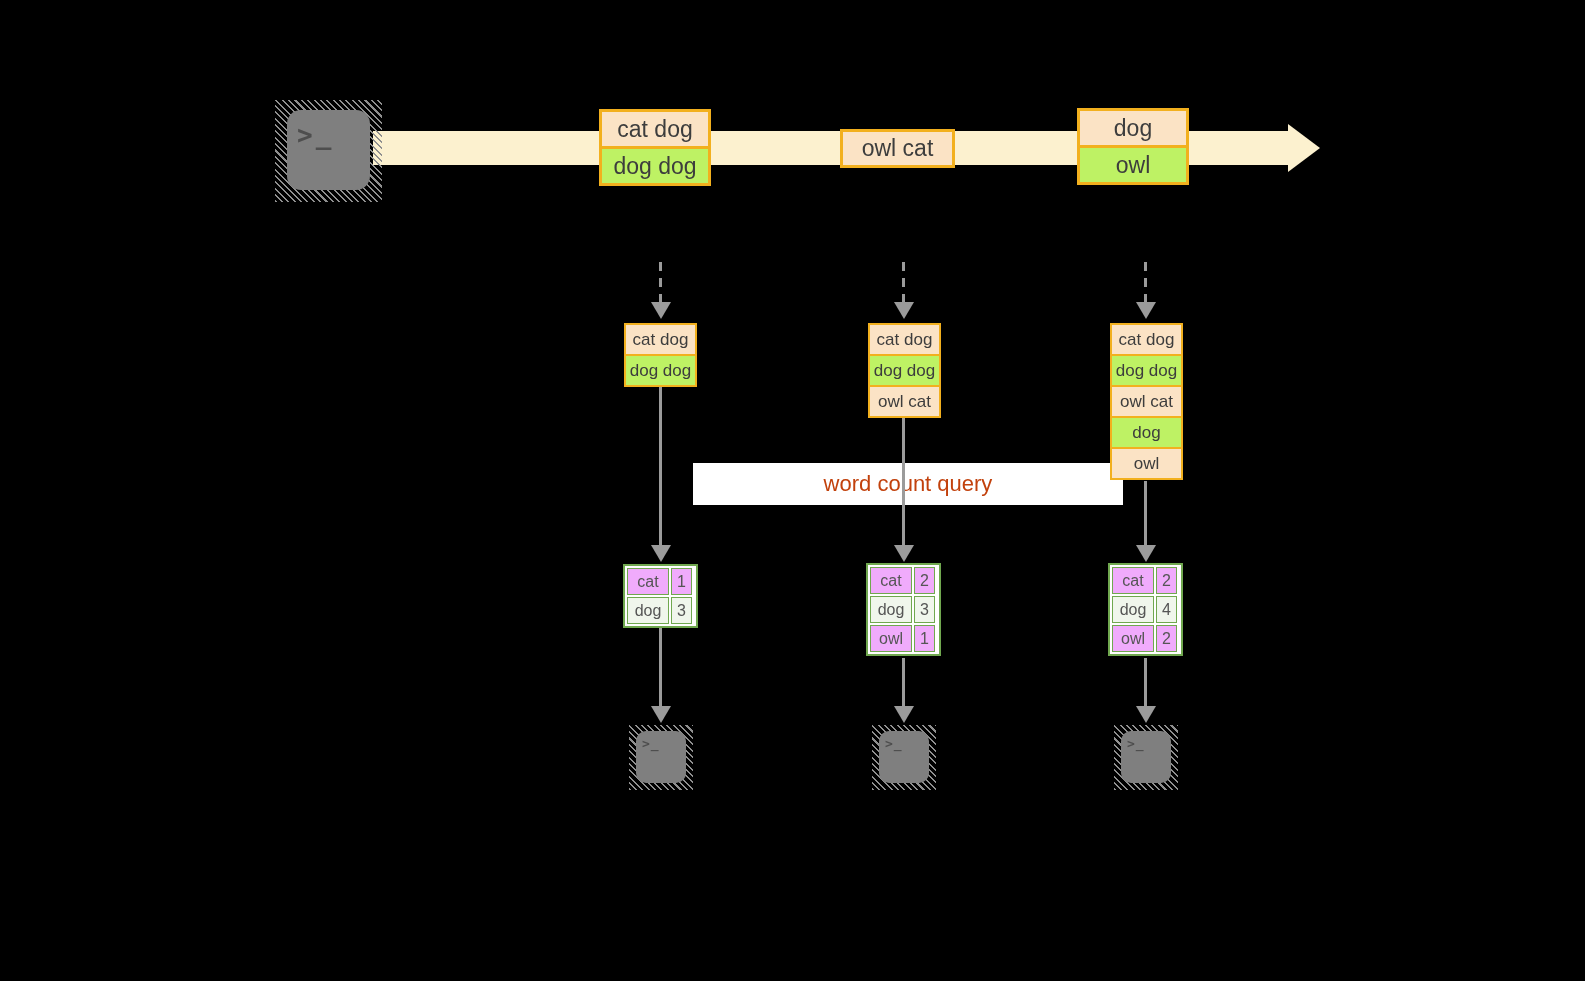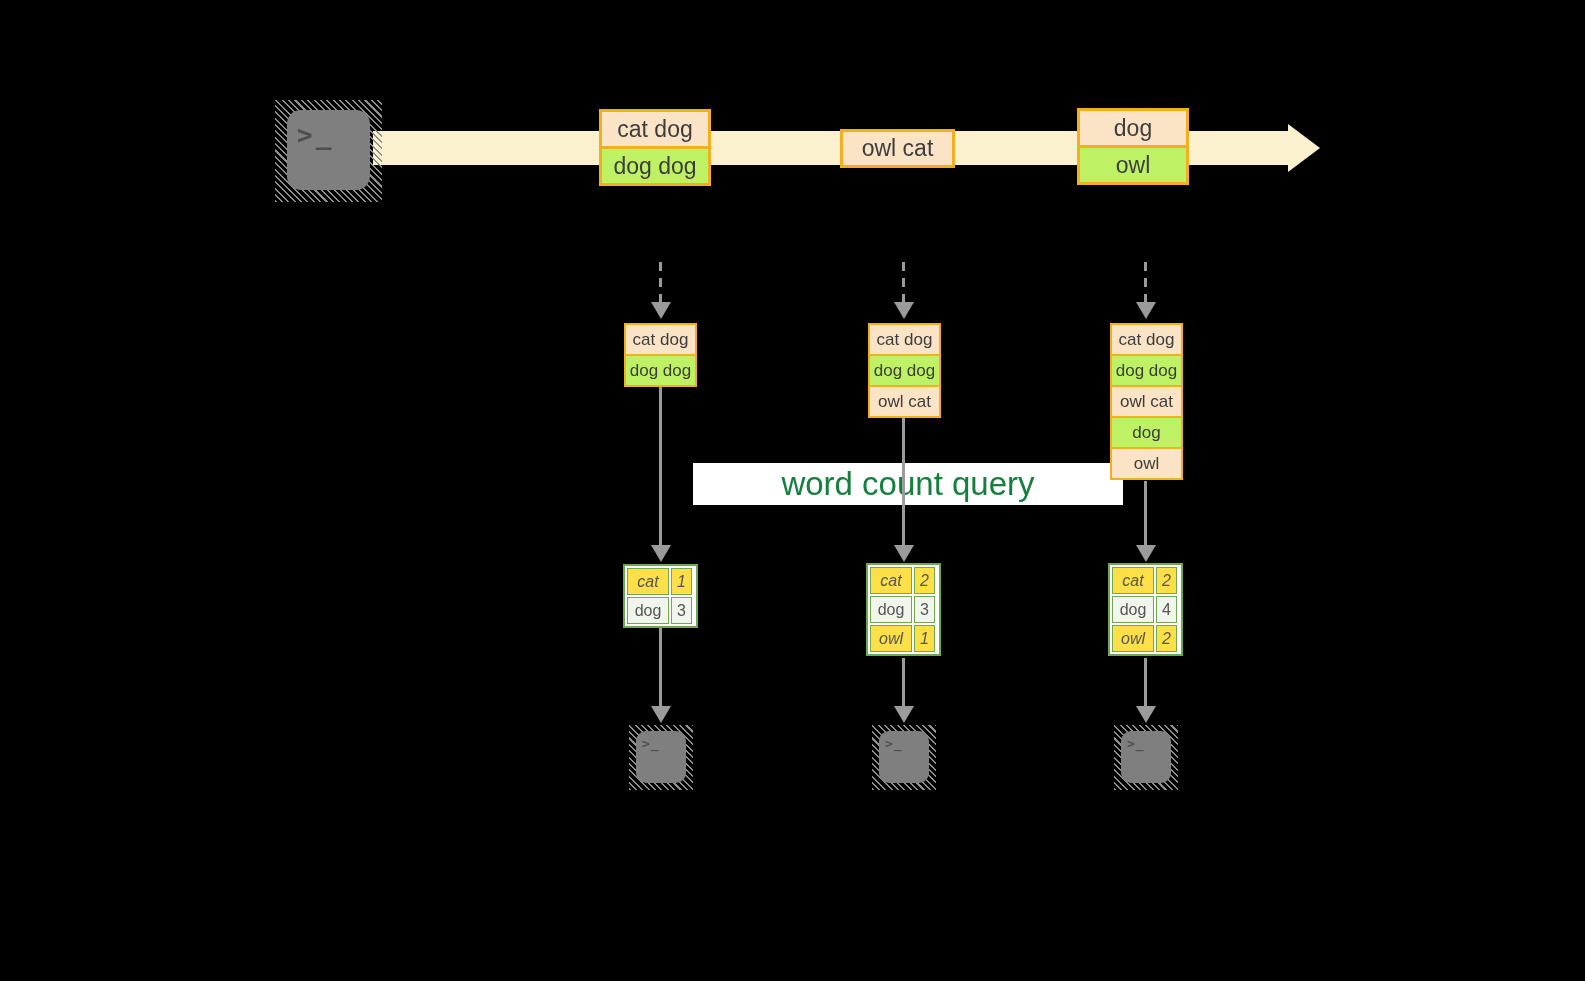--- a/index.html
+++ b/index.html
@@ -30,27 +30,27 @@
   
   .stack{position:absolute;width:69px;border:2px solid #f2b01e;z-index:4;}
   .stack-row{height:29px;display:flex;align-items:center;justify-content:center;font-size:17px;color:#3d3d3d;}
   .stack-row + .stack-row{border-top:2px solid #f2b01e;}
   
   .dashline{position:absolute;width:3px;background:repeating-linear-gradient(to bottom,#9b9b9b 0,#9b9b9b 9px,transparent 9px,transparent 16px);z-index:3;}
   .vline{position:absolute;width:3px;background:#9b9b9b;z-index:3;}
   .ahead{position:absolute;width:0;height:0;border-left:10px solid transparent;border-right:10px solid transparent;border-top:17px solid #9b9b9b;z-index:3;}
   
   .query-box{position:absolute;left:693px;top:463px;width:430px;height:42px;background:#ffffff;z-index:2;
-    display:flex;align-items:center;justify-content:center;font-size:33px;color:#15803d;}
+    display:flex;align-items:center;justify-content:center;font-size:22px;color:#c2410c;}
   
   .ctable{position:absolute;width:67px;background:#ffffff;border:2px solid #70a84f;padding:2px;
     display:grid;grid-template-columns:42px 21px;gap:2px;z-index:4;}
   .ccell{height:27px;display:flex;align-items:center;justify-content:center;
     font-size:16px;color:#555555;border:1px solid #70a84f;box-sizing:border-box;}
-  .crow-dark{background:#fde047;font-style:italic;}
+  .crow-dark{background:#f0abfc;}
   .crow-light{background:#f0f6ec;}
 </style>
 </head>
 <body>
 
 <div class="canvas">
 
   <div class="stream-band"></div>
   <div class="stream-head"></div>
 

